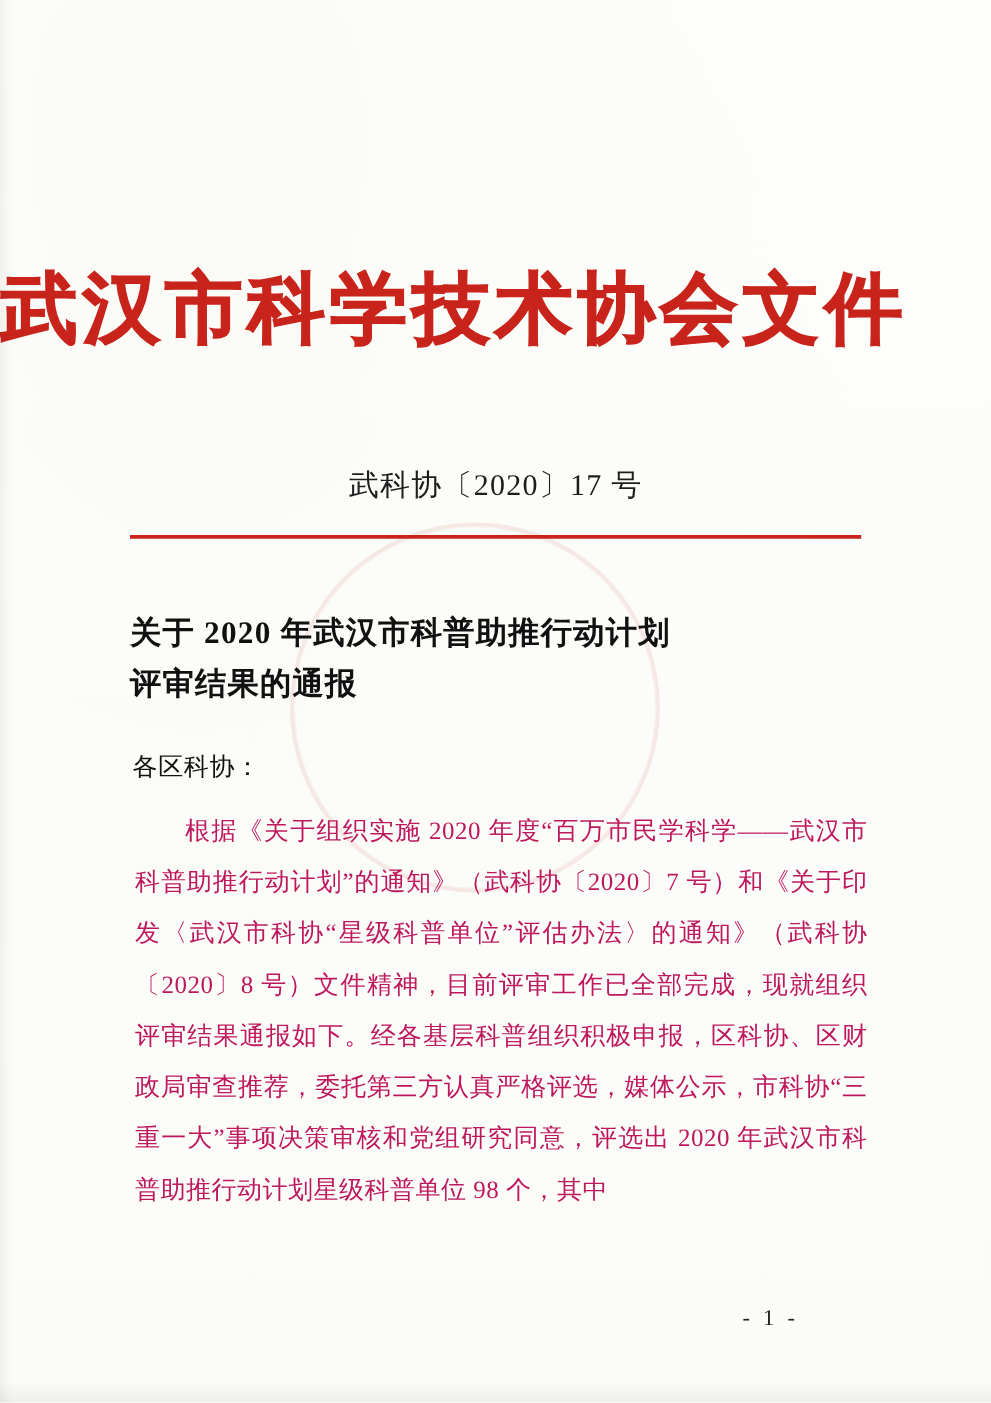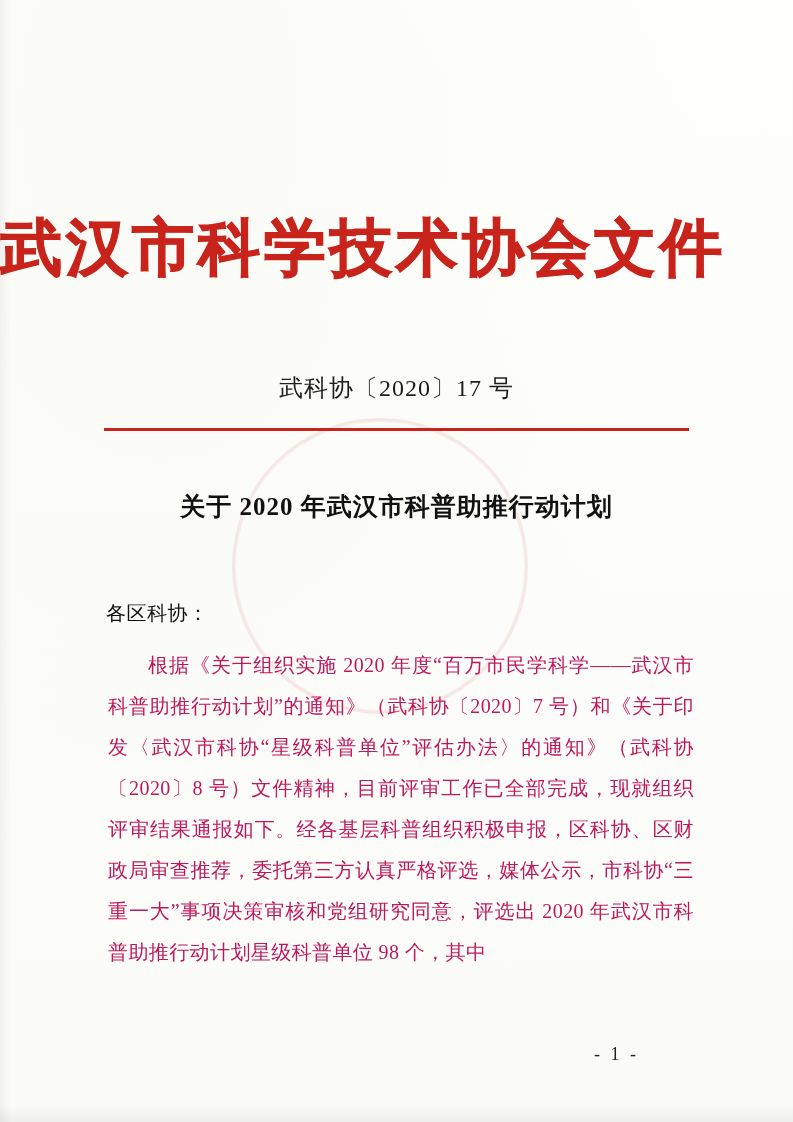--- a/index.html
+++ b/index.html
@@ -73,21 +73,21 @@
     width: 585px;
     top: 428px;
     height: 3px;
     background: #c8241c;
   }
   .title {
     position: absolute;
     left: 104px;
     width: 585px;
     top: 486px;
-    text-align: center;
+    text-align: left;
     font-size: 25px;
     font-weight: bold;
     line-height: 1.65;
     color: #111;
     letter-spacing: 1px;
   }
   .salutation {
     position: absolute;
     left: 106px;
     top: 600px;
@@ -145,20 +145,21 @@
   <div class="seal-ghost"></div>
 
   <div class="masthead">武汉市科学技术协会文件</div>
 
   <div class="doc-number">武科协〔2020〕17 号</div>
 
   <div class="red-rule"></div>
 
   <div class="title">
     <div>关于 2020 年武汉市科普助推行动计划</div>
+    <div>评审结果的通报</div>
   </div>
 
   <div class="salutation">各区科协：</div>
 
   <div class="body-text">根据《关于组织实施 2020 年度“百万市民学科学——武汉市科普助推行动计划”的通知》（武科协〔2020〕7 号）和《关于印发〈武汉市科协“星级科普单位”评估办法〉的通知》（武科协〔2020〕8 号）文件精神，目前评审工作已全部完成，现就组织评审结果通报如下。经各基层科普组织积极申报，区科协、区财政局审查推荐，委托第三方认真严格评选，媒体公示，市科协“三重一大”事项决策审核和党组研究同意，评选出 2020 年武汉市科普助推行动计划星级科普单位 98 个，其中</div>
 
   <div class="page-number">
     <span class="pn-inner">- 1 -</span>
   </div>
 

